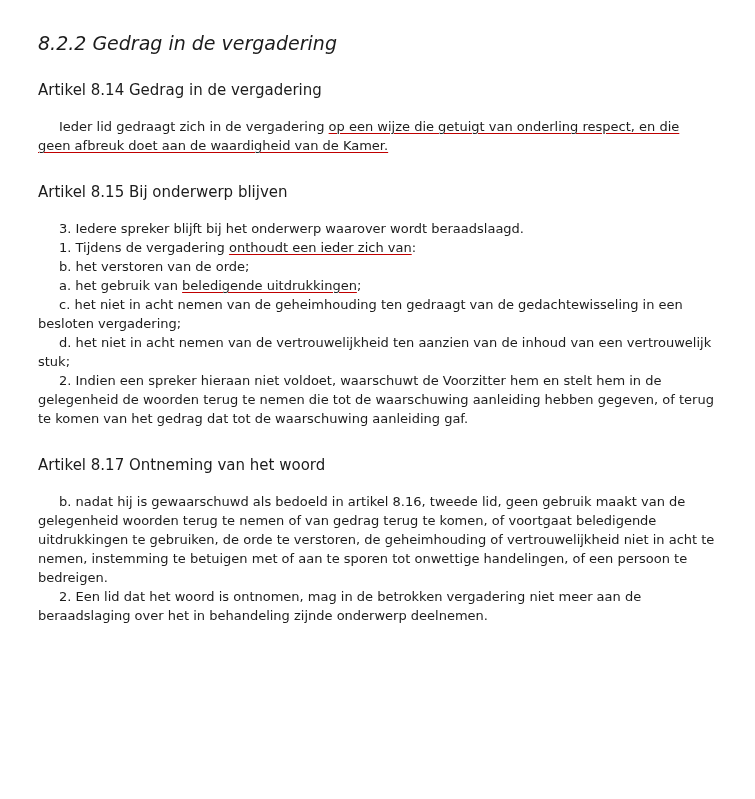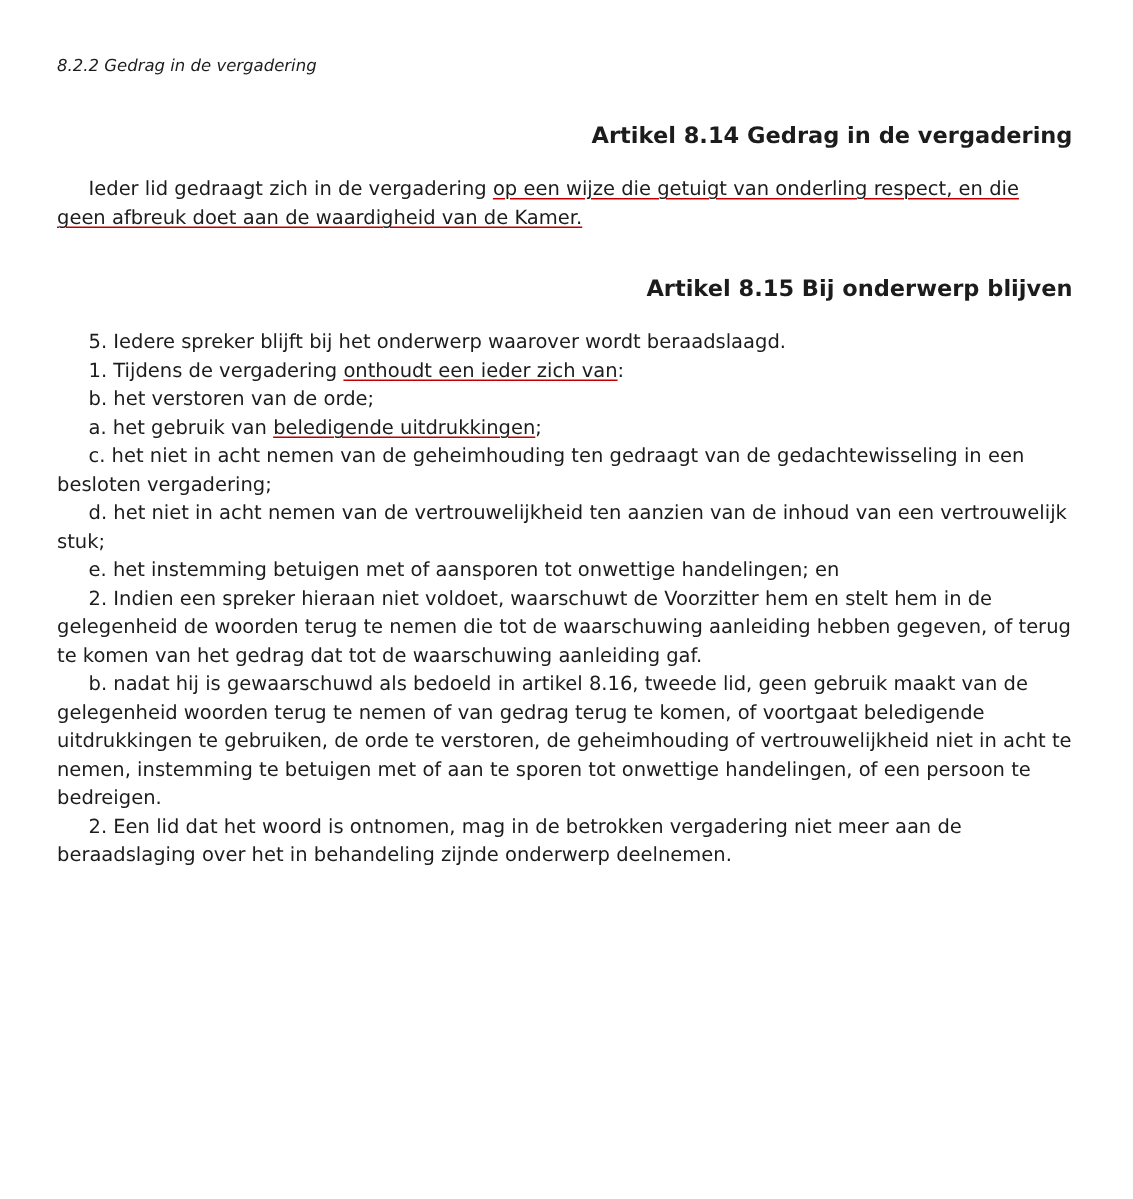--- a/index.html
+++ b/index.html
@@ -19,29 +19,28 @@
     background: var(--background);
     color: var(--text);
     font-family: "DejaVu Sans", "Liberation Sans", sans-serif;
     font-size: 13px;
     line-height: 19px;
     padding: 34px 40px 24px 38px;
   }
   .section-heading {
     font-style: italic;
     font-weight: 400;
-    font-size: 11px;
+    font-size: 19px;
     margin: 0 0 12px 0;
   }
   .article-title {
     font-size: 15px;
-    font-weight: 700;
+    font-weight: 400;
     line-height: 22px;
     margin: 26px 0 16px 0;
-    text-align: right;
   }
   .para {
     margin: 0;
     text-indent: 21px;
   }
   .seg { }
   .ins {
     text-decoration: underline;
     -webkit-text-decoration-color: var(--underline);
     text-decoration-color: var(--underline);
@@ -56,31 +55,31 @@
 
   <p class="section-heading">8.2.2 Gedrag in de vergadering</p>
 
   <section class="article">
     <h2 class="article-title">Artikel 8.14 Gedrag in de vergadering</h2>
     <p class="para"><span class="seg">Ieder lid gedraagt zich in de vergadering </span><span class="seg ins">op een wijze die getuigt van onderling respect, en die geen afbreuk doet aan de waardigheid van de Kamer.</span></p>
   </section>
 
   <section class="article">
     <h2 class="article-title">Artikel 8.15 Bij onderwerp blijven</h2>
-    <p class="para"><span class="seg">5. Iedere spreker blijft bij het onderwerp waarover wordt beraadslaagd.</span></p>
+    <p class="para"><span class="seg">3. Iedere spreker blijft bij het onderwerp waarover wordt beraadslaagd.</span></p>
   </section>
 
   <section class="article">
     <p class="para"><span class="seg">1. Tijdens de vergadering </span><span class="seg ins">onthoudt een ieder zich van</span><span class="seg">:</span></p>
     <p class="para"><span class="seg">b. het verstoren van de orde;</span></p>
     <p class="para"><span class="seg">a. het gebruik van </span><span class="seg ins">beledigende uitdrukkingen</span><span class="seg">;</span></p>
     <p class="para"><span class="seg">c. het niet in acht nemen van de geheimhouding ten gedraagt van de gedachtewisseling in een besloten vergadering;</span></p>
     <p class="para"><span class="seg">d. het niet in acht nemen van de vertrouwelijkheid ten aanzien van de inhoud van een vertrouwelijk stuk;</span></p>
-    <p class="para"><span class="seg">e. het instemming betuigen met of aansporen tot onwettige handelingen; en</span></p>
     <p class="para"><span class="seg">2. Indien een spreker hieraan niet voldoet, waarschuwt de Voorzitter hem en stelt hem in de gelegenheid de woorden terug te nemen die tot de waarschuwing aanleiding hebben gegeven, of terug te komen van het gedrag dat tot de waarschuwing aanleiding gaf.</span></p>
   </section>
 
   <section class="article">
+    <h2 class="article-title">Artikel 8.17 Ontneming van het woord</h2>
     <p class="para"><span class="seg">b. nadat hij is gewaarschuwd als bedoeld in artikel 8.16, tweede lid, geen gebruik maakt van de gelegenheid woorden terug te nemen of van gedrag terug te komen, of voortgaat beledigende uitdrukkingen te gebruiken, de orde te verstoren, de geheimhouding of vertrouwelijkheid niet in acht te nemen, instemming te betuigen met of aan te sporen tot onwettige handelingen, of een persoon te bedreigen.</span></p>
     <p class="para"><span class="seg">2. Een lid dat het woord is ontnomen, mag in de betrokken vergadering niet meer aan de beraadslaging over het in behandeling zijnde onderwerp deelnemen.</span></p>
   </section>
 
 </div>
 
 </body></html>

